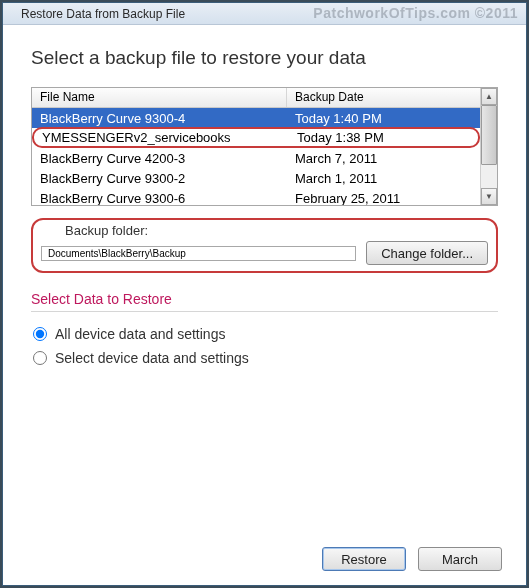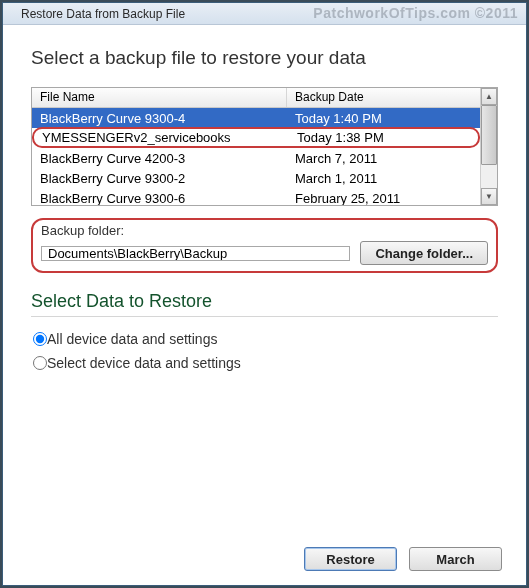--- a/index.html
+++ b/index.html
@@ -17,30 +17,30 @@
   .row { display: flex; height: 20px; font-size: 13px; align-items: center; justify-content: center; }
   .row.selected { background: #326ac5; color: #fff; }
   .row .c1 { width: 255px; padding: 0 8px; }
   .row .c2 { flex: 1; padding: 0 8px; }
   .row.highlight { border: 2px solid #c73a3a; border-radius: 10px; height: 21px; margin-top: -1px; }
   .scrollbar { width: 17px; background: #f0f0f0; border-left: 1px solid #cfcfcf; display: flex; flex-direction: column; }
   .sb-btn { height: 17px; background: linear-gradient(#f6f6f6,#dedede); border: 1px solid #a5a5a5; display:flex; align-items:center; justify-content:center; font-size:8px; color:#555; }
   .sb-track { flex:1; position:relative; }
   .sb-thumb { position:absolute; top:0; left:0; right:0; height:60px; background: linear-gradient(to right,#e6e6e6,#c9c9c9); border:1px solid #9a9a9a; border-radius:1px;}
   .folder-row { margin-top: 12px; border: 2px solid #c73a3a; border-radius: 12px; padding: 3px 8px 6px 8px; }
-  .folder-label { font-size: 13px; color: #333; margin-bottom: 3px; }
+  .folder-label { font-size: 13px; color: #333; margin-bottom: 3px; margin-left: 24px; }
   .folder-line { display:flex; gap:10px; align-items:center; }
-  .folder-input { flex:1; height:15px; border:1px solid #a8a8a8; padding:2px 6px; font-size:13px; background:#fff; }
-  .btn { height:24px; padding:0 14px; background:linear-gradient(#f7f7f7,#dedede); border:1px solid #8c8c8c; border-radius:3px; font-size:13px; color:#222; cursor:pointer;font-weight:bold; }
+  .folder-input { flex:1; height:15px; border:1px solid #a8a8a8; padding:2px 6px; font-size:10px; background:#fff; }
+  .btn { height:24px; padding:0 14px; background:linear-gradient(#f7f7f7,#dedede); border:1px solid #8c8c8c; border-radius:3px; font-size:13px; color:#222; cursor:pointer; }
   .section2 { margin-top: 18px; }
-  .h2 { font-size: 18px; color: #14532d; font-weight: normal; border-bottom: 1px solid #d6d6d6; padding-bottom: 4px; margin-bottom: 10px; }
-  .radio-row { display:flex; align-items:center; gap:0; font-size:14px; color:#333; padding:4px 2px; }
+  .h2 { font-size: 14px; color: #be185d; font-weight: normal; border-bottom: 1px solid #d6d6d6; padding-bottom: 4px; margin-bottom: 10px; }
+  .radio-row { display:flex; align-items:center; gap:8px; font-size:14px; color:#333; padding:4px 2px; }
   .radio-row input { width:14px; height:14px; }
   .footer { position:absolute; bottom:14px; right:24px; display:flex; gap:12px; }
-  .footer .btn { width:93px; }
+  .footer .btn { width:84px; }
   .footer .btn.primary { border-color:#4d7ab5; box-shadow:0 0 0 1px #a6c6ec inset; }
 </style>
 </head>
 <body>
 
 <div class="window">
   <div class="titlebar">
     <span>Restore Data from Backup File</span>
     <span class="watermark">PatchworkOfTips.com ©2011</span>
   </div>

